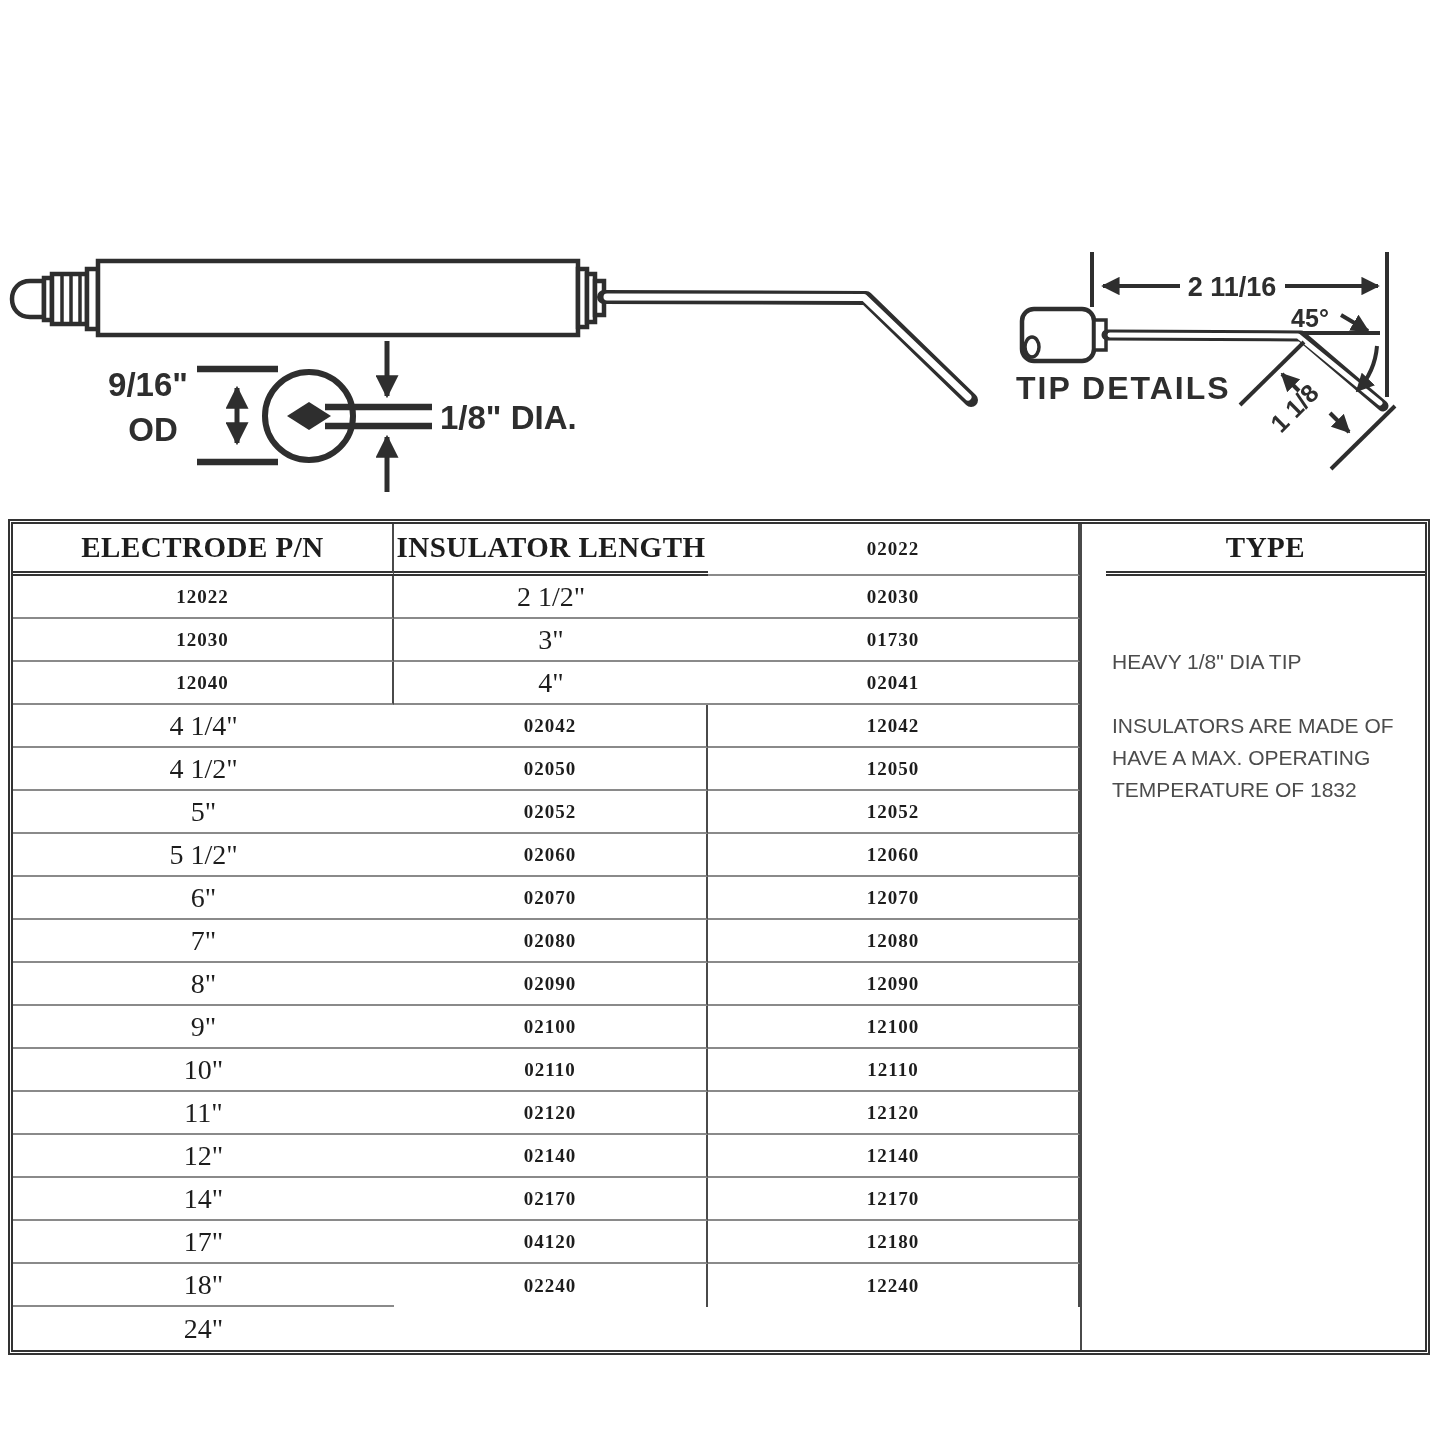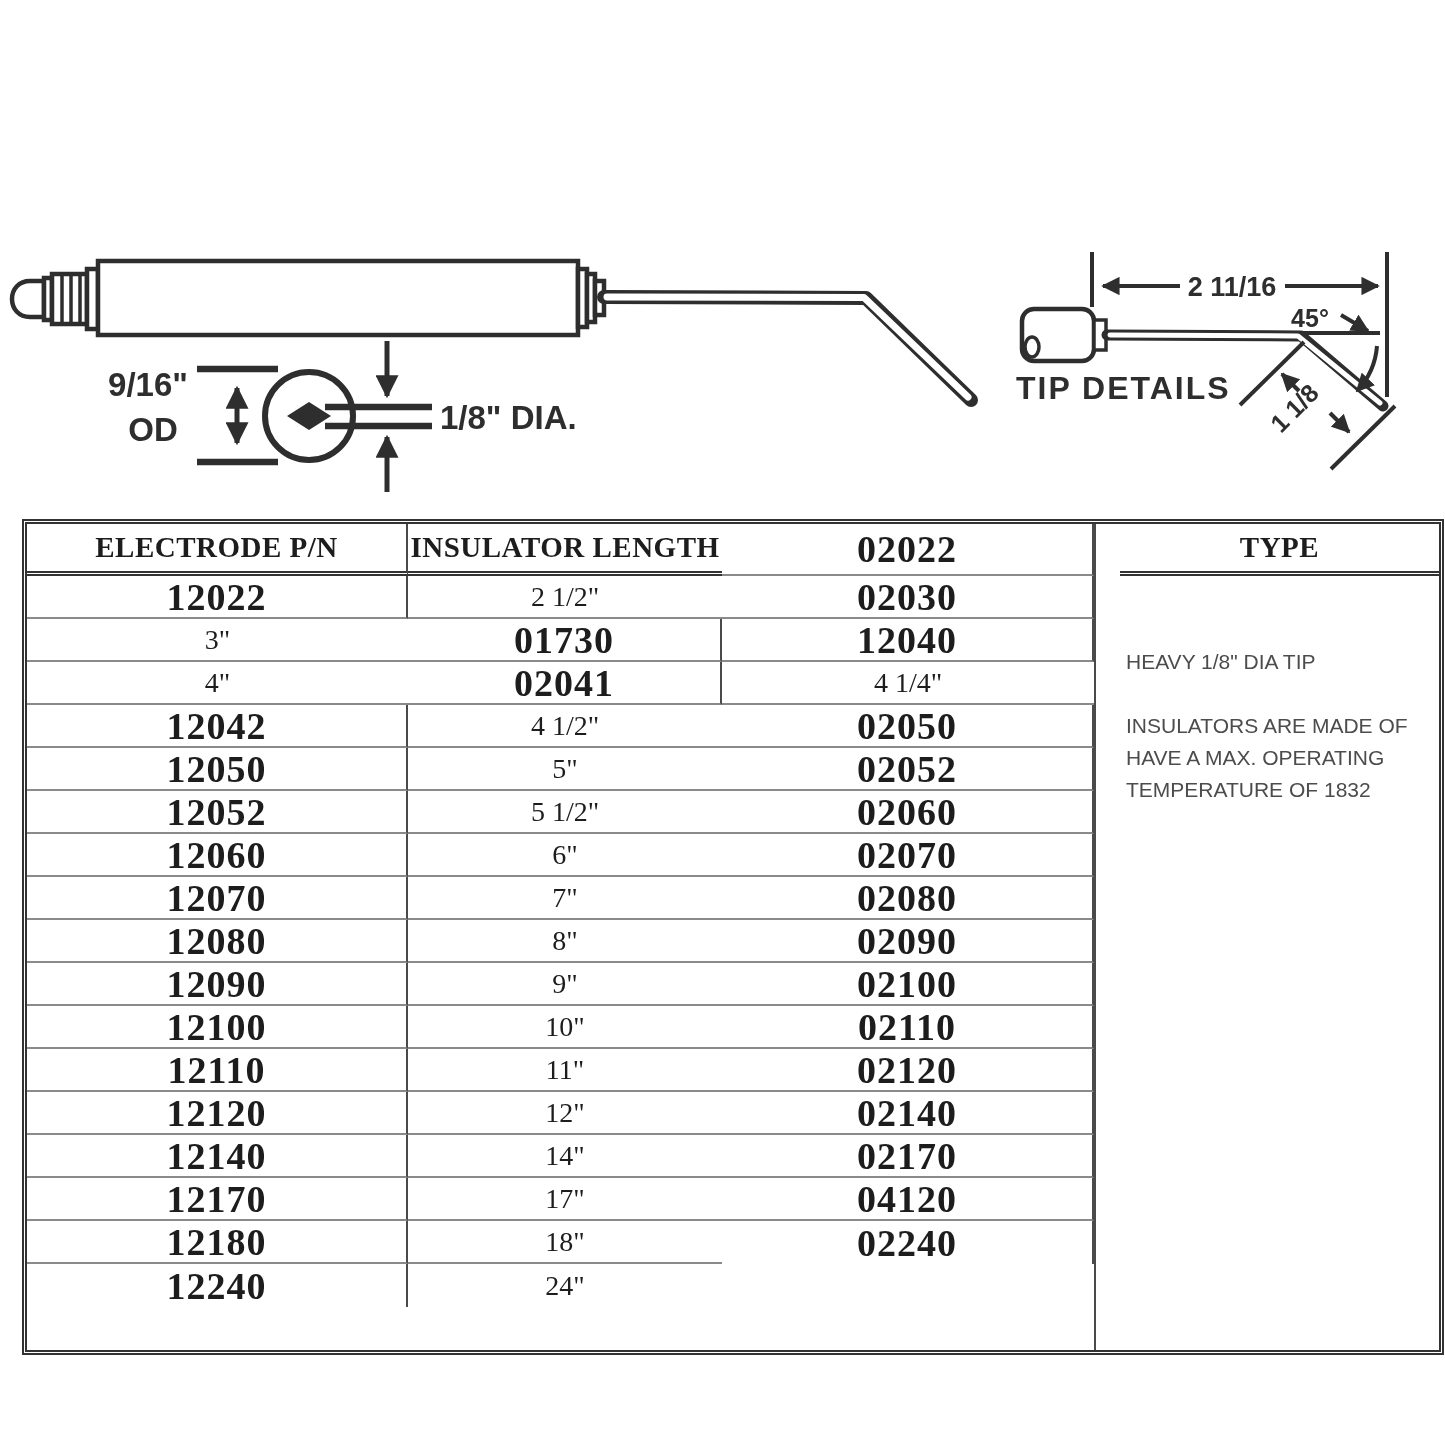--- a/index.html
+++ b/index.html
@@ -29,41 +29,41 @@
   .rod-dark2{stroke:var(--ink);stroke-width:11;fill:none;stroke-linecap:round;stroke-linejoin:round;}
   .rod-light2{stroke:#ffffff;stroke-width:5;fill:none;stroke-linecap:round;stroke-linejoin:round;}
   .arc{fill:none;stroke:var(--ink);stroke-width:4;}
   #drawing text{fill:var(--ink);font-family:"Liberation Sans",sans-serif;font-weight:bold;}
   .t33{font-size:33px;}
   .t30{font-size:32px;letter-spacing:2px;}
   .t27{font-size:27px;}
   .t26{font-size:25px;}
   
   .spec-table{
-    position:absolute;left:22px;top:519px;width:1422px;height:836px;
+    position:absolute;left:8px;top:519px;width:1422px;height:836px;
     box-sizing:border-box;border:5px double var(--tbl-border);
     display:flex;background:#ffffff;
   }
   .left-grid{
     display:grid;
     grid-template-columns:381px 314px 372px;
     grid-template-rows:52px;
     grid-auto-rows:43px;
     width:1067px;
   }
   .cell,.hcell{
     box-sizing:border-box;display:flex;align-items:center;justify-content:center;
     color:#1d1d1d;
   }
   .hcell{
     font-weight:700;font-size:29px;letter-spacing:0.5px;
     border-bottom:5px double var(--tbl-border);
   }
   .cell{border-bottom:2px solid var(--row-line);}
-  .pn{font-weight:700;font-size:38px;letter-spacing:1px;}
+  .pn{font-weight:700;font-size:19px;letter-spacing:1px;}
   .len{font-weight:400;font-size:28px;}
   .cr{border-right:2.5px solid var(--col-line);}
   .left-grid > :nth-last-child(-n+3){border-bottom:none;text-align:right;}
   .type-col{
     box-sizing:border-box;width:345px;border-left:2.5px solid var(--col-line);
     display:flex;flex-direction:column;
   }
   .type-col .hcell{height:52px;flex:0 0 52px;margin-left:24px;}
   .type-body{padding:70px 10px 0 30px;}
   .note-line{
@@ -139,29 +139,31 @@
 <div class="spec-table">
   <div class="left-grid">
     <div class="hcell cr">ELECTRODE P/N</div>
     <div class="hcell">INSULATOR LENGTH</div>
 
       <div class="cell pn cr">02022</div>
       <div class="cell pn cr">12022</div>
       <div class="cell len">2 1/2"</div>
 
       <div class="cell pn cr">02030</div>
+      <div class="cell pn cr">12030</div>
       <div class="cell len">3"</div>
 
       <div class="cell pn cr">01730</div>
       <div class="cell pn cr">12040</div>
       <div class="cell len">4"</div>
 
       <div class="cell pn cr">02041</div>
       <div class="cell len">4 1/4"</div>
 
+      <div class="cell pn cr">02042</div>
       <div class="cell pn cr">12042</div>
       <div class="cell len">4 1/2"</div>
 
       <div class="cell pn cr">02050</div>
       <div class="cell pn cr">12050</div>
       <div class="cell len">5"</div>
 
       <div class="cell pn cr">02052</div>
       <div class="cell pn cr">12052</div>
       <div class="cell len">5 1/2"</div>

